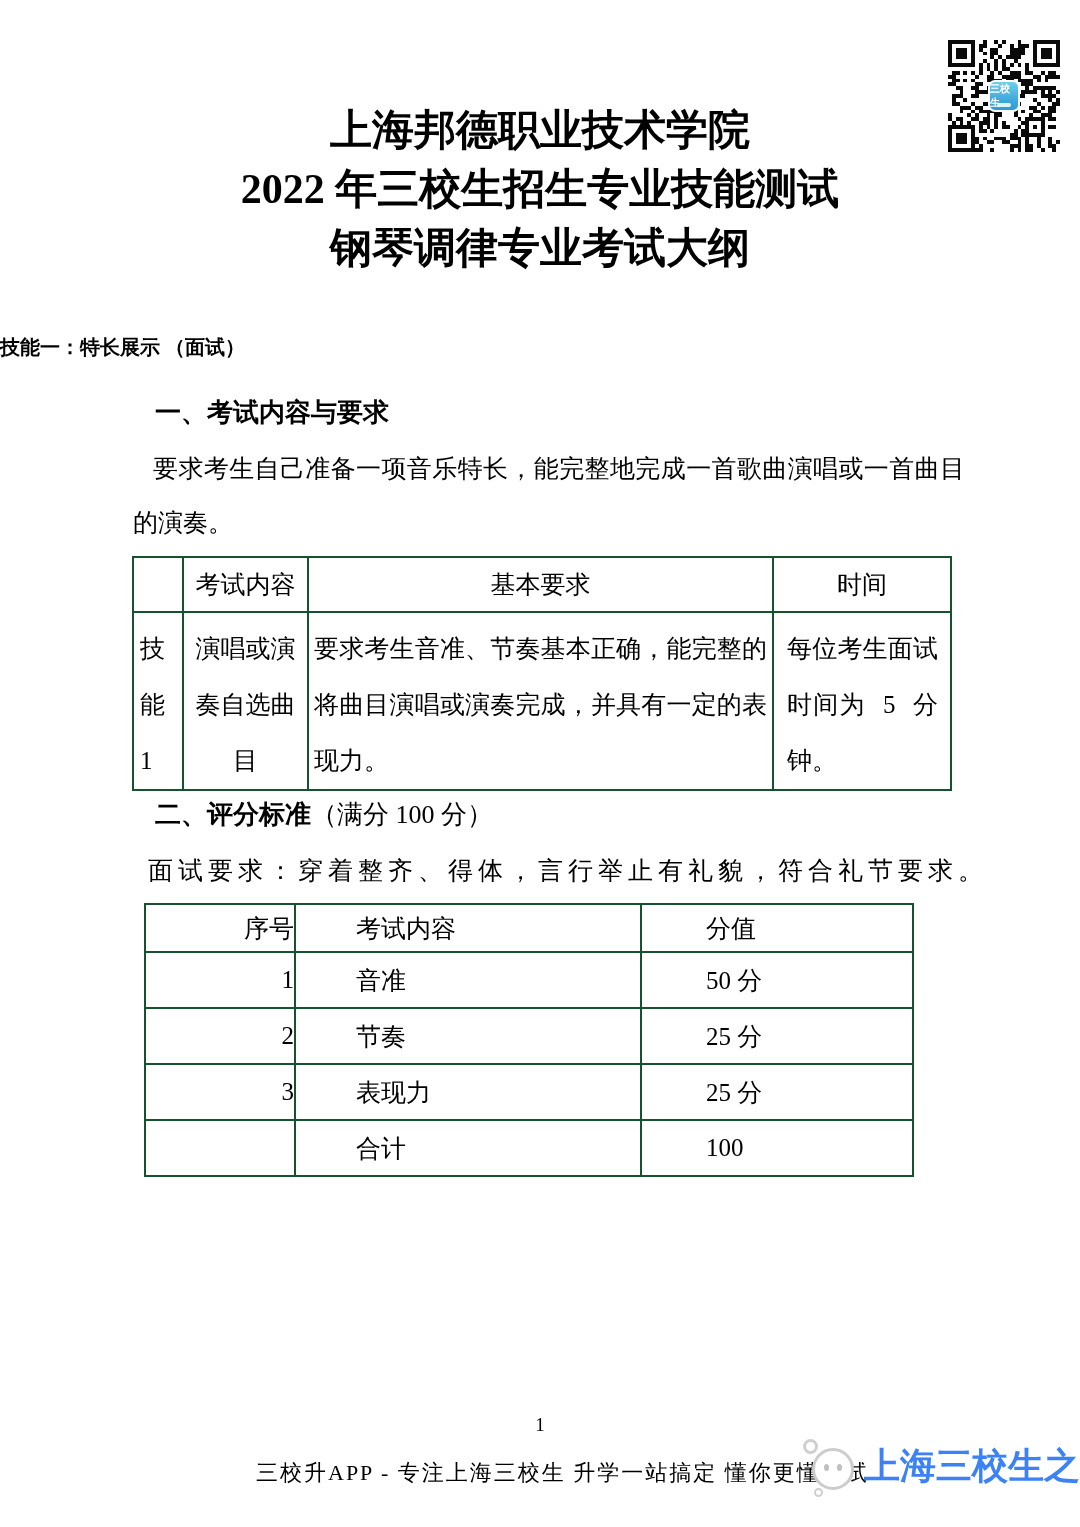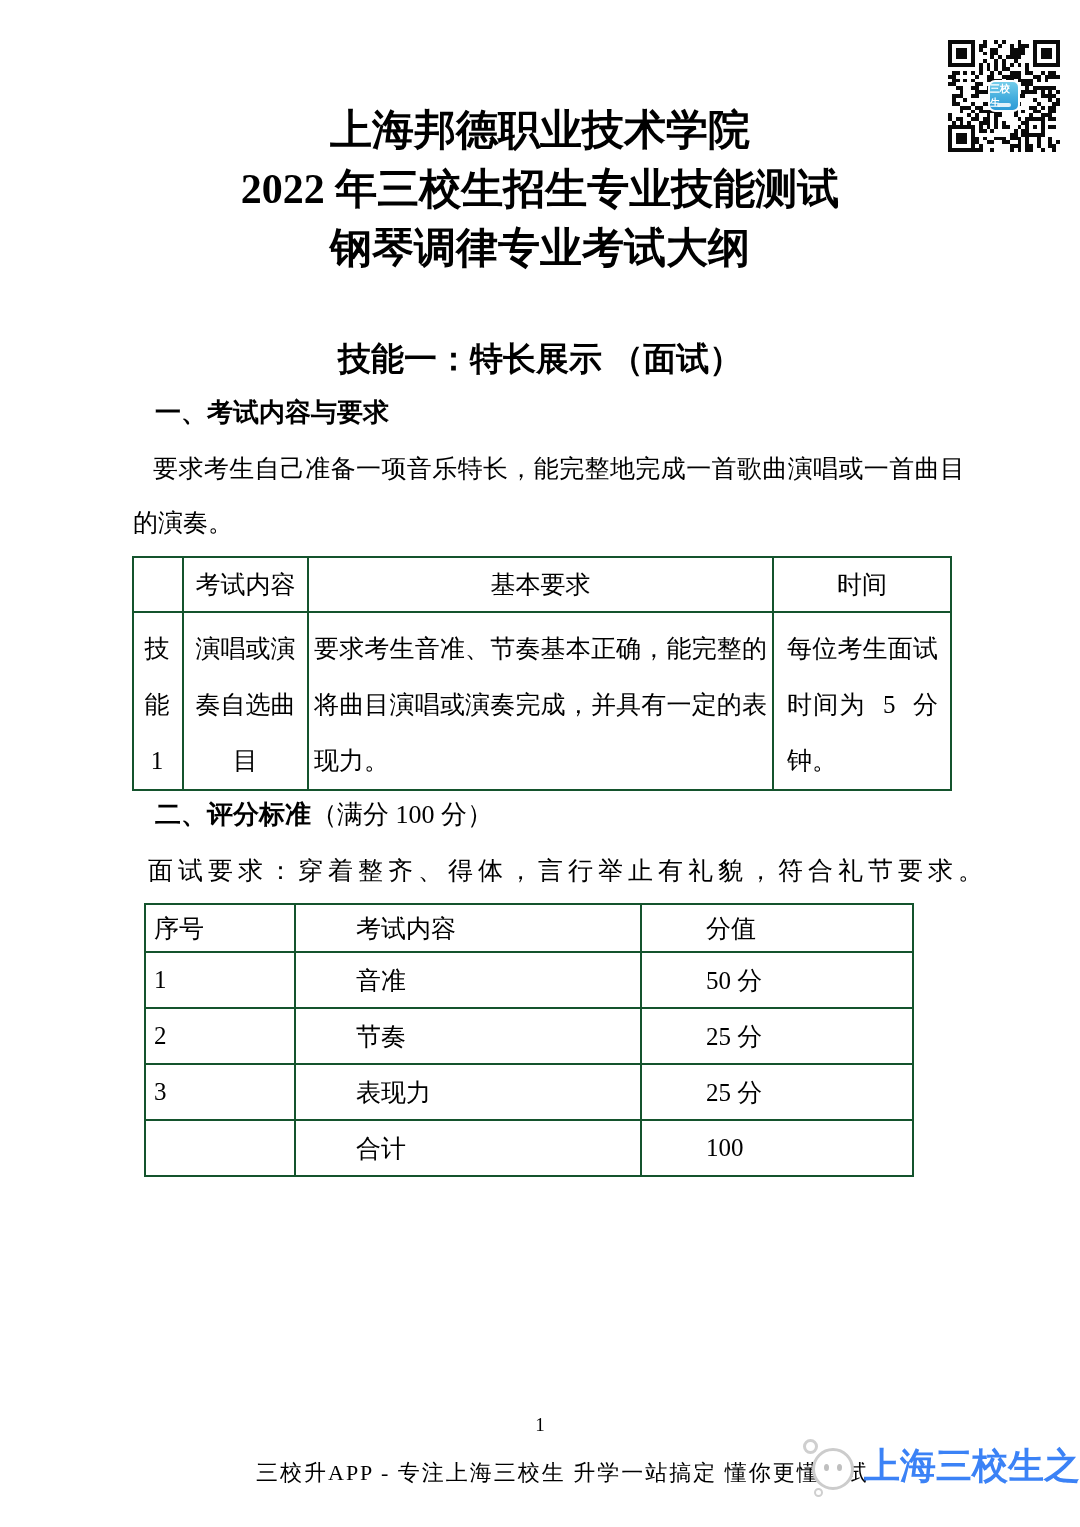--- a/index.html
+++ b/index.html
@@ -28,49 +28,49 @@
     letter-spacing:0;
   }
   .qr-logo::after {
     content:""; position:absolute; left:50%; bottom:3px; transform:translateX(-50%);
     width:14px; height:4px; border-radius:2px; background:rgba(255,255,255,.85);
   }
 
   
   .title-block { position:absolute; top:101px; left:0; width:100%; text-align:center;
     font-size:42px; font-weight:700; line-height:59px; }
-  .skill-heading { position:absolute; top:336px; left:0; width:100%; text-align:center;
-    font-size:33px; font-weight:700; line-height:46px; }
+  .skill-heading { position:absolute; top:324px; left:0; width:100%; text-align:left;
+    font-size:20px; font-weight:700; line-height:46px; }
 
   .sec-heading { position:absolute; font-size:26px; line-height:32px; }
   .sec-heading .b { font-weight:700; }
   .s1 { top:397px; left:155px; font-weight:700; }
   .s2 { top:799px; left:155px; }
 
   .para { position:absolute; top:442px; left:133px; width:832px;
     font-size:25px; line-height:54px; text-indent:20px; text-align:justify; }
 
   
   table { border-collapse:collapse; table-layout:fixed; }
   th, td { border:2px solid #14532d; font-weight:400; }
   .t1 { position:absolute; top:556px; left:132px; width:818px; font-size:25px; }
   .t1 thead th { height:55px; text-align:center; vertical-align:middle; }
   .t1 tbody td { height:170px; vertical-align:top; line-height:56px; }
-  .t1 .skill   { text-align:center;   padding:8px 8px 0 6px; word-break:break-all;margin-top:19px; }
+  .t1 .skill   { text-align:left;   padding:8px 8px 0 6px; word-break:break-all;margin-top:19px; }
   .t1 .content { text-align:center; padding:8px 8px 0 8px; }
   .t1 .req     { text-align:justify; padding:8px 5px 0 5px; }
   .t1 .time    { text-align:justify; padding:8px 12px 0 13px; word-spacing:10px; }
 
   .note { position:absolute; top:856px; left:148px; font-size:25px; letter-spacing:5px; line-height:30px; }
 
   
   .t2 { position:absolute; top:903px; left:144px; width:768px; font-size:25px; }
   .t2 thead th { height:48px; vertical-align:middle; }
   .t2 tbody td { height:56px; vertical-align:middle; }
-  .t2 .c-no      { text-align:left;padding-left:8px; }
+  .t2 .c-no      { text-align:right;padding-left:8px; }
   .t2 .c-content { text-align:left; padding-left:60px; }
   .t2 .c-score   { text-align:left; padding-left:64px; }
 
   .page-num { position:absolute; top:1414px; left:0; width:1080px; text-align:center; font-size:19px; }
 
   .footer-text { position:absolute; top:1458px; left:256px; font-size:22px; letter-spacing:2px; white-space:nowrap; }
 
   
   .wm-text { position:absolute; top:1442px; left:864px; font-size:36px; font-weight:700;
     color:#3b82f6; white-space:nowrap; }

